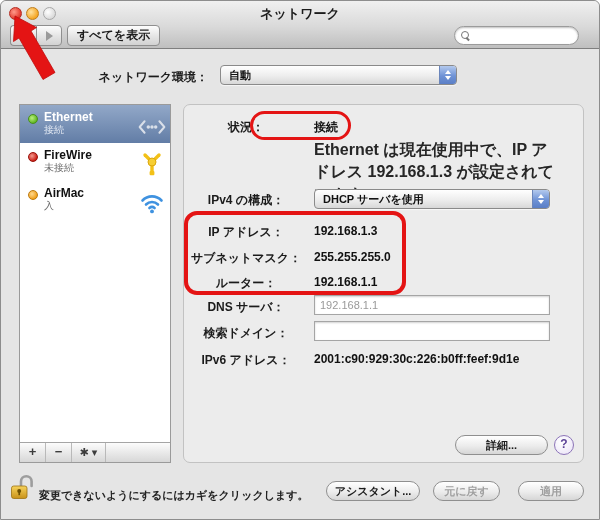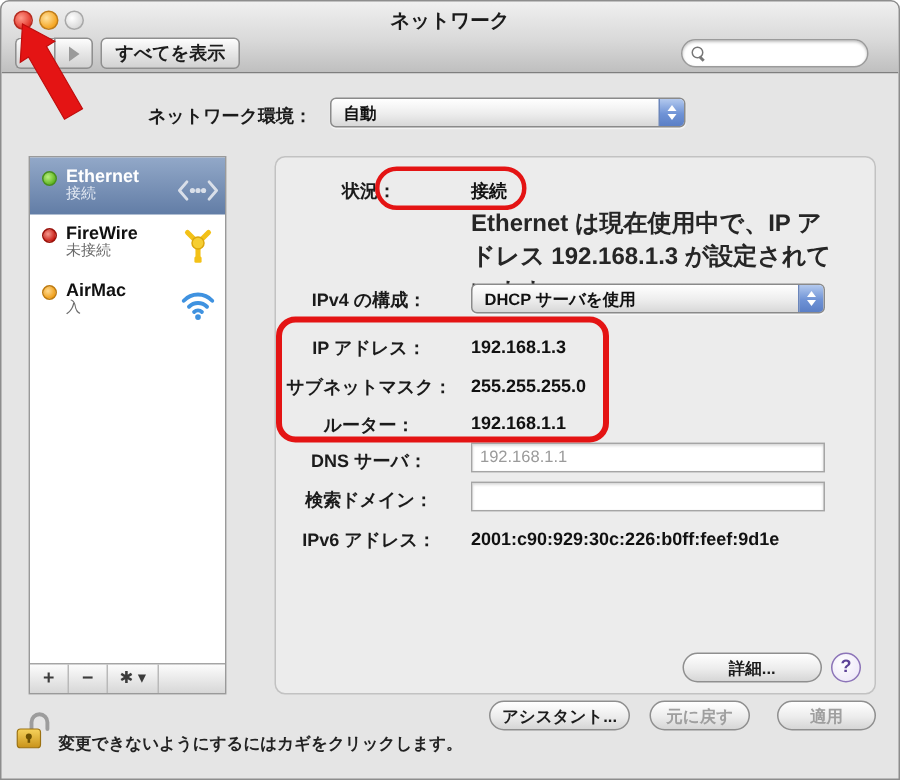--- a/index.html
+++ b/index.html
@@ -53,21 +53,21 @@
     display:flex; align-items:center; cursor:pointer; overflow:hidden;
     box-shadow:0 1px 1px rgba(255,255,255,.7); }
   .popup .ptext { flex:1; font-size:11px; font-weight:bold; color:#111; padding:0 8px; white-space:nowrap; }
   .popup .cap { width:17px; height:100%; background:linear-gradient(180deg,#b3c9ee,#6f93d6 55%,#5b7fc6);
     border-left:1px solid #6b86bb; display:flex; flex-direction:column; align-items:center; justify-content:center; gap:2px; }
   .cap i { display:block; width:0; height:0; border-style:solid; }
   .cap .up { border-width:0 3.5px 4.5px 3.5px; border-color:transparent transparent #fff transparent; }
   .cap .dn { border-width:4.5px 3.5px 0 3.5px; border-color:#fff transparent transparent transparent; }
   .popup.env { left:219px; top:64px; width:237px; }
   
-  .sidebar { position:absolute; left:18px; top:103px; width:132px; height:359px;
+  .sidebar { position:absolute; left:18px; top:103px; width:152px; height:359px;
     background:#fff; border:1px solid #9a9a9a; }
   .srow { position:relative; height:38px; padding:5px 4px 0 8px; display:flex; cursor:pointer; }
   .srow .dot { width:10px; height:10px; border-radius:50%; margin-top:4px; flex:0 0 auto; }
   .dot.green  { background:radial-gradient(circle at 3px 3px,#b8f07e,#5db31e 75%); border:1px solid #47901a; }
   .dot.red    { background:radial-gradient(circle at 3px 3px,#f59a8e,#c6170f 75%); border:1px solid #991009; }
   .dot.orange { background:radial-gradient(circle at 3px 3px,#ffd98f,#ef9c14 75%); border:1px solid #bd7a0f; }
   .srow .stext { margin-left:6px; flex:1; overflow:hidden; }
   .srow .sname { font-size:12px; font-weight:bold; color:#111; line-height:14px; }
   .srow .sstat { font-size:10px; color:#6b6b6b; line-height:12px; }
   .srow .sicon { width:28px; display:flex; align-items:center; justify-content:center; flex:0 0 auto; }
@@ -97,21 +97,21 @@
     background:linear-gradient(180deg,#ffffff,#ececec 55%,#d6d6d6);
     font-size:11px; font-weight:bold; color:#1c1c1c; cursor:pointer; font-family:inherit; }
   .pillbtn.disabled { color:#9f9f9f; cursor:default; }
   .advbtn { position:absolute; top:330px; right:35px; width:93px; }
   .helpbtn { position:absolute; top:330px; right:9px; width:20px; height:20px; border-radius:50%;
     border:1.5px solid #8c74b8; background:radial-gradient(circle at 7px 6px,#ffffff,#e9e2f6);
     font-size:12px; font-weight:bold; color:#5d4397; text-align:center; line-height:17px; cursor:pointer; }
   
   .locktext { position:absolute; left:38px; top:487px; font-size:11px; font-weight:bold; color:#222; }
   .lockicon { position:absolute; left:9px; top:472px; }
-  .fbtn { position:absolute; top:466px; }
+  .fbtn { position:absolute; top:480px; }
   .fbtn.assistant { left:325px; width:94px; }
   .fbtn.revert { left:432px; width:67px; }
   .fbtn.apply { left:517px; width:66px; }
   
   .ann { position:absolute; pointer-events:none; z-index:50; }
   .ann.statusring { left:249px; top:110px; width:101px; height:29px;
     border:3.5px solid #e41414; border-radius:15px; }
   .ann.ipbox { left:183px; top:210px; width:222px; height:84px;
     border:4px solid #e41414; border-radius:13px; }
   .ann.arrow { left:0; top:0; }

